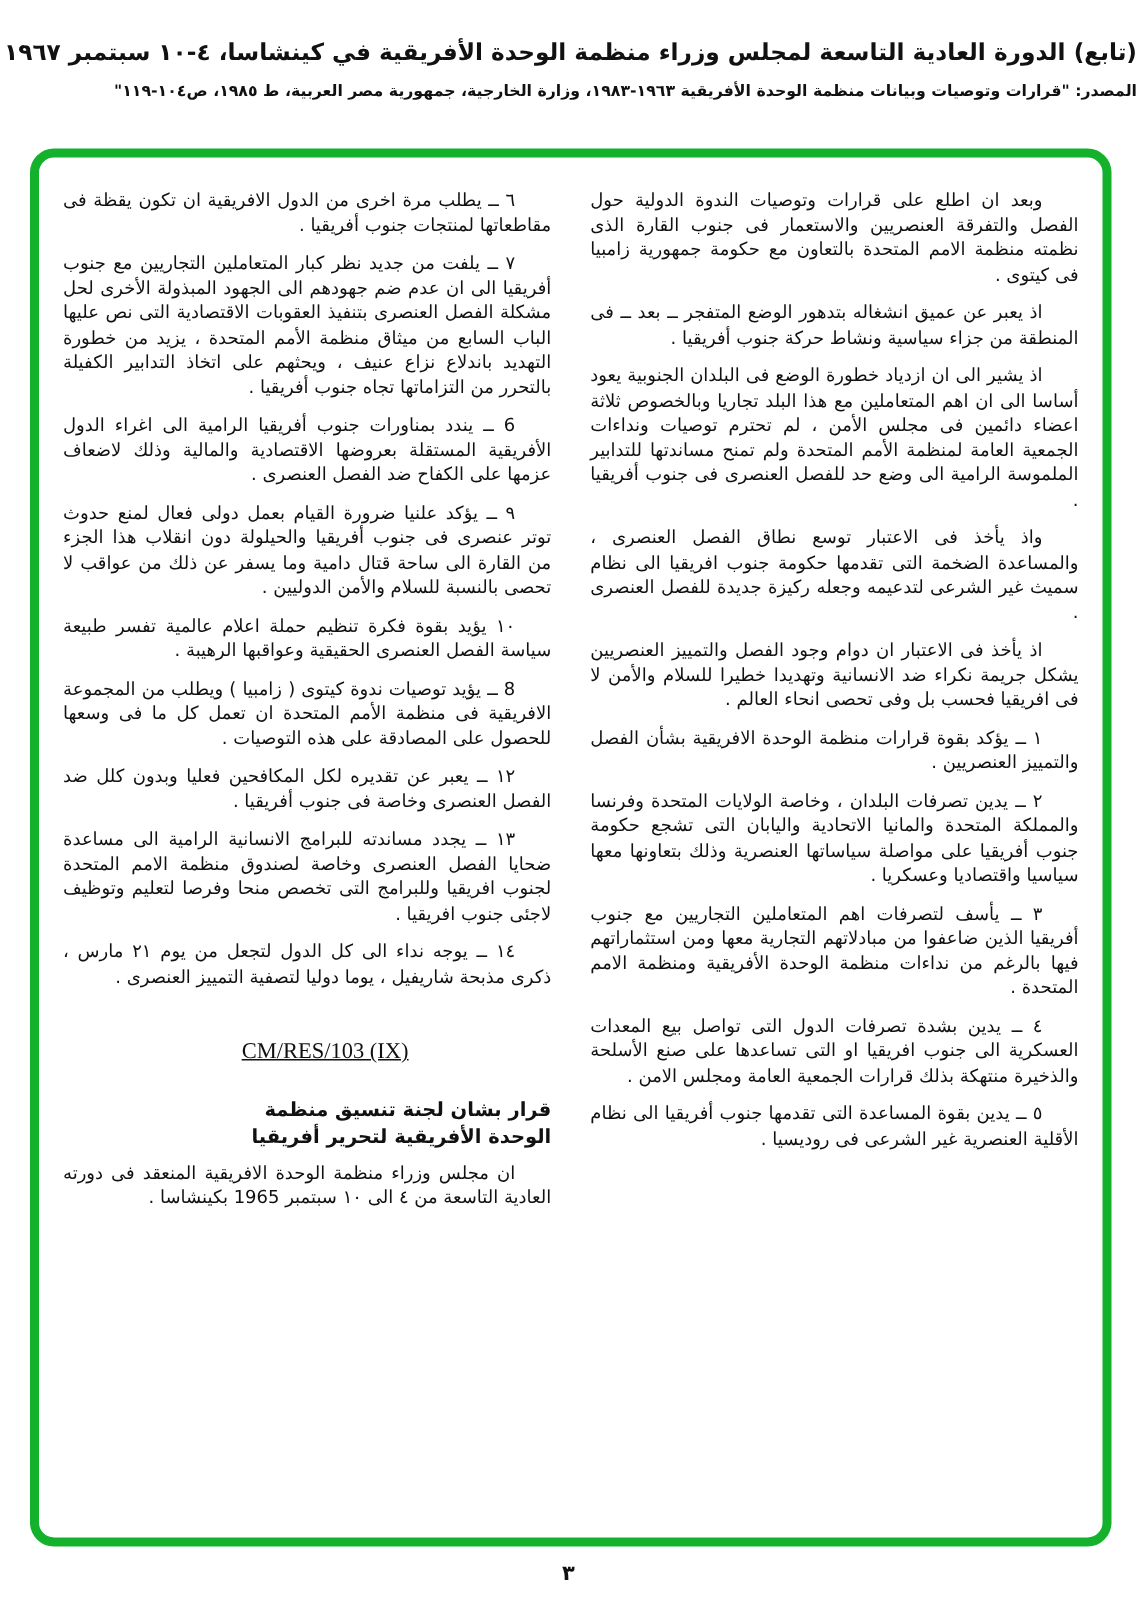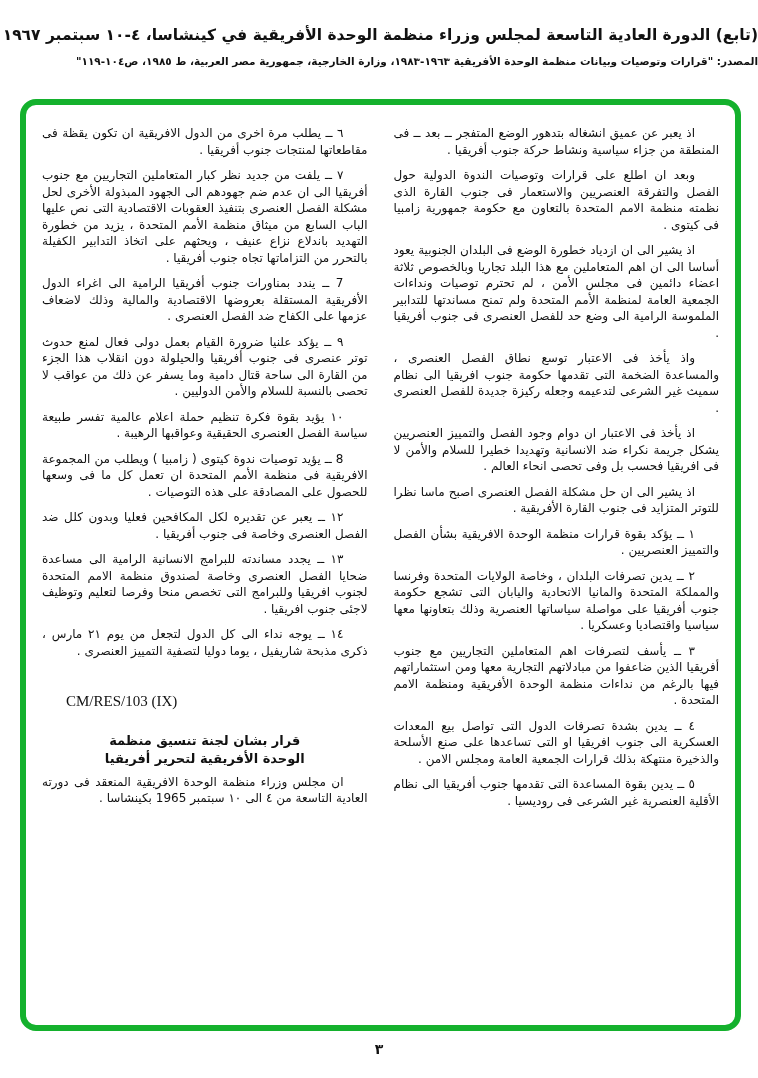--- a/index.html
+++ b/index.html
@@ -38,29 +38,29 @@
     width: 50%;
     direction: rtl;
     text-align: justify;
     font-size: 12px;
     line-height: 16.5px;
   }
   .col p { margin: 0 0 9px 0; text-indent: 24px; }
 
   .doc-ref {
     direction: ltr;
-    text-align: left;
+    text-align: center;
     font-family: "Liberation Serif", serif;
     font-size: 15px;
     text-indent: 0;
     margin: 34px 0 22px 0 !important;
+    text-decoration: underline;
   }
   .res-title {
     font-weight: bold;
-    text-align: center;
     text-indent: 0 !important;
     font-size: 13px;
     line-height: 18px;
     margin: 0 0 6px 0 !important;
   }
   .closing { margin-top: 2px; }
 
   .page-number {
     position: absolute;
     left: 0; top: 1041px;
@@ -77,37 +77,36 @@
 
   <div class="header">
     <div class="header-line1">(تابع) الدورة العادية التاسعة لمجلس وزراء منظمة الوحدة الأفريقية في كينشاسا، ٤-١٠ سبتمبر ١٩٦٧</div>
     <div class="header-line2">المصدر: "قرارات وتوصيات وبيانات منظمة الوحدة الأفريقية ١٩٦٣-١٩٨٣، وزارة الخارجية، جمهورية مصر العربية، ط ١٩٨٥، ص١٠٤-١١٩"</div>
   </div>
 
   <div class="doc-box" style="border-color: rgb(20, 177, 45);">
     <div class="columns">
 
       <div class="col">
+        <p>وبعد ان اطلع على قرارات وتوصيات الندوة الدولية حول الفصل والتفرقة العنصريين والاستعمار فى جنوب القارة الذى نظمته منظمة الامم المتحدة بالتعاون مع حكومة جمهورية زامبيا فى كيتوى .</p>
         <p>اذ يعبر عن عميق انشغاله بتدهور الوضع المتفجر ــ بعد ــ فى المنطقة من جزاء سياسية ونشاط حركة جنوب أفريقيا .</p>
-        <p>وبعد ان اطلع على قرارات وتوصيات الندوة الدولية حول الفصل والتفرقة العنصريين والاستعمار فى جنوب القارة الذى نظمته منظمة الامم المتحدة بالتعاون مع حكومة جمهورية زامبيا فى كيتوى .</p>
         <p>اذ يشير الى ان ازدياد خطورة الوضع فى البلدان الجنوبية يعود أساسا الى ان اهم المتعاملين مع هذا البلد تجاريا وبالخصوص ثلاثة اعضاء دائمين فى مجلس الأمن ، لم تحترم توصيات ونداءات الجمعية العامة لمنظمة الأمم المتحدة ولم تمنح مساندتها للتدابير الملموسة الرامية الى وضع حد للفصل العنصرى فى جنوب أفريقيا .</p>
         <p>واذ يأخذ فى الاعتبار توسع نطاق الفصل العنصرى ، والمساعدة الضخمة التى تقدمها حكومة جنوب افريقيا الى نظام سميث غير الشرعى لتدعيمه وجعله ركيزة جديدة للفصل العنصرى .</p>
         <p>اذ يأخذ فى الاعتبار ان دوام وجود الفصل والتمييز العنصريين يشكل جريمة نكراء ضد الانسانية وتهديدا خطيرا للسلام والأمن لا فى افريقيا فحسب بل وفى تحصى انحاء العالم .</p>
-        <p>اذ يشير الى ان حل مشكلة الفصل العنصرى اصبح ماسا نظرا للتوتر المتزايد فى جنوب القارة الأفريقية .</p>
         <p>١ ــ يؤكد بقوة قرارات منظمة الوحدة الافريقية بشأن الفصل والتمييز العنصريين .</p>
         <p>٢ ــ يدين تصرفات البلدان ، وخاصة الولايات المتحدة وفرنسا والمملكة المتحدة والمانيا الاتحادية واليابان التى تشجع حكومة جنوب أفريقيا على مواصلة سياساتها العنصرية وذلك بتعاونها معها سياسيا واقتصاديا وعسكريا .</p>
         <p>٣ ــ يأسف لتصرفات اهم المتعاملين التجاريين مع جنوب أفريقيا الذين ضاعفوا من مبادلاتهم التجارية معها ومن استثماراتهم فيها بالرغم من نداءات منظمة الوحدة الأفريقية ومنظمة الامم المتحدة .</p>
         <p>٤ ــ يدين بشدة تصرفات الدول التى تواصل بيع المعدات العسكرية الى جنوب افريقيا او التى تساعدها على صنع الأسلحة والذخيرة منتهكة بذلك قرارات الجمعية العامة ومجلس الامن .</p>
         <p>٥ ــ يدين بقوة المساعدة التى تقدمها جنوب أفريقيا الى نظام الأقلية العنصرية غير الشرعى فى روديسيا .</p>
       </div>
 
       <div class="col">
         <p>٦ ــ يطلب مرة اخرى من الدول الافريقية ان تكون يقظة فى مقاطعاتها لمنتجات جنوب أفريقيا .</p>
         <p>٧ ــ يلفت من جديد نظر كبار المتعاملين التجاريين مع جنوب أفريقيا الى ان عدم ضم جهودهم الى الجهود المبذولة الأخرى لحل مشكلة الفصل العنصرى بتنفيذ العقوبات الاقتصادية التى نص عليها الباب السابع من ميثاق منظمة الأمم المتحدة ، يزيد من خطورة التهديد باندلاع نزاع عنيف ، ويحثهم على اتخاذ التدابير الكفيلة بالتحرر من التزاماتها تجاه جنوب أفريقيا .</p>
-        <p>7 ــ يندد بمناورات جنوب أفريقيا الرامية الى اغراء الدول الأفريقية المستقلة بعروضها الاقتصادية والمالية وذلك لاضعاف عزمها على الكفاح ضد الفصل العنصرى .</p>
+        <p>6 ــ يندد بمناورات جنوب أفريقيا الرامية الى اغراء الدول الأفريقية المستقلة بعروضها الاقتصادية والمالية وذلك لاضعاف عزمها على الكفاح ضد الفصل العنصرى .</p>
         <p>٩ ــ يؤكد علنيا ضرورة القيام بعمل دولى فعال لمنع حدوث توتر عنصرى فى جنوب أفريقيا والحيلولة دون انقلاب هذا الجزء من القارة الى ساحة قتال دامية وما يسفر عن ذلك من عواقب لا تحصى بالنسبة للسلام والأمن الدوليين .</p>
         <p>١٠ يؤيد بقوة فكرة تنظيم حملة اعلام عالمية تفسر طبيعة سياسة الفصل العنصرى الحقيقية وعواقبها الرهيبة .</p>
         <p>8 ــ يؤيد توصيات ندوة كيتوى ( زامبيا ) ويطلب من المجموعة الافريقية فى منظمة الأمم المتحدة ان تعمل كل ما فى وسعها للحصول على المصادقة على هذه التوصيات .</p>
         <p>١٢ ــ يعبر عن تقديره لكل المكافحين فعليا وبدون كلل ضد الفصل العنصرى وخاصة فى جنوب أفريقيا .</p>
         <p>١٣ ــ يجدد مساندته للبرامج الانسانية الرامية الى مساعدة ضحايا الفصل العنصرى وخاصة لصندوق منظمة الامم المتحدة لجنوب افريقيا وللبرامج التى تخصص منحا وفرصا لتعليم وتوظيف لاجئى جنوب افريقيا .</p>
         <p>١٤ ــ يوجه نداء الى كل الدول لتجعل من يوم ٢١ مارس ، ذكرى مذبحة شاريفيل ، يوما دوليا لتصفية التمييز العنصرى .</p>
         <p class="doc-ref">CM/RES/103 (IX)</p>
         <p class="res-title"><span>قرار بشان لجنة تنسيق منظمة</span><br><span>الوحدة الأفريقية لتحرير أفريقيا</span></p>
         <p class="closing">ان مجلس وزراء منظمة الوحدة الافريقية المنعقد فى دورته العادية التاسعة من ٤ الى ١٠ سبتمبر 1965 بكينشاسا .</p>
       </div>

